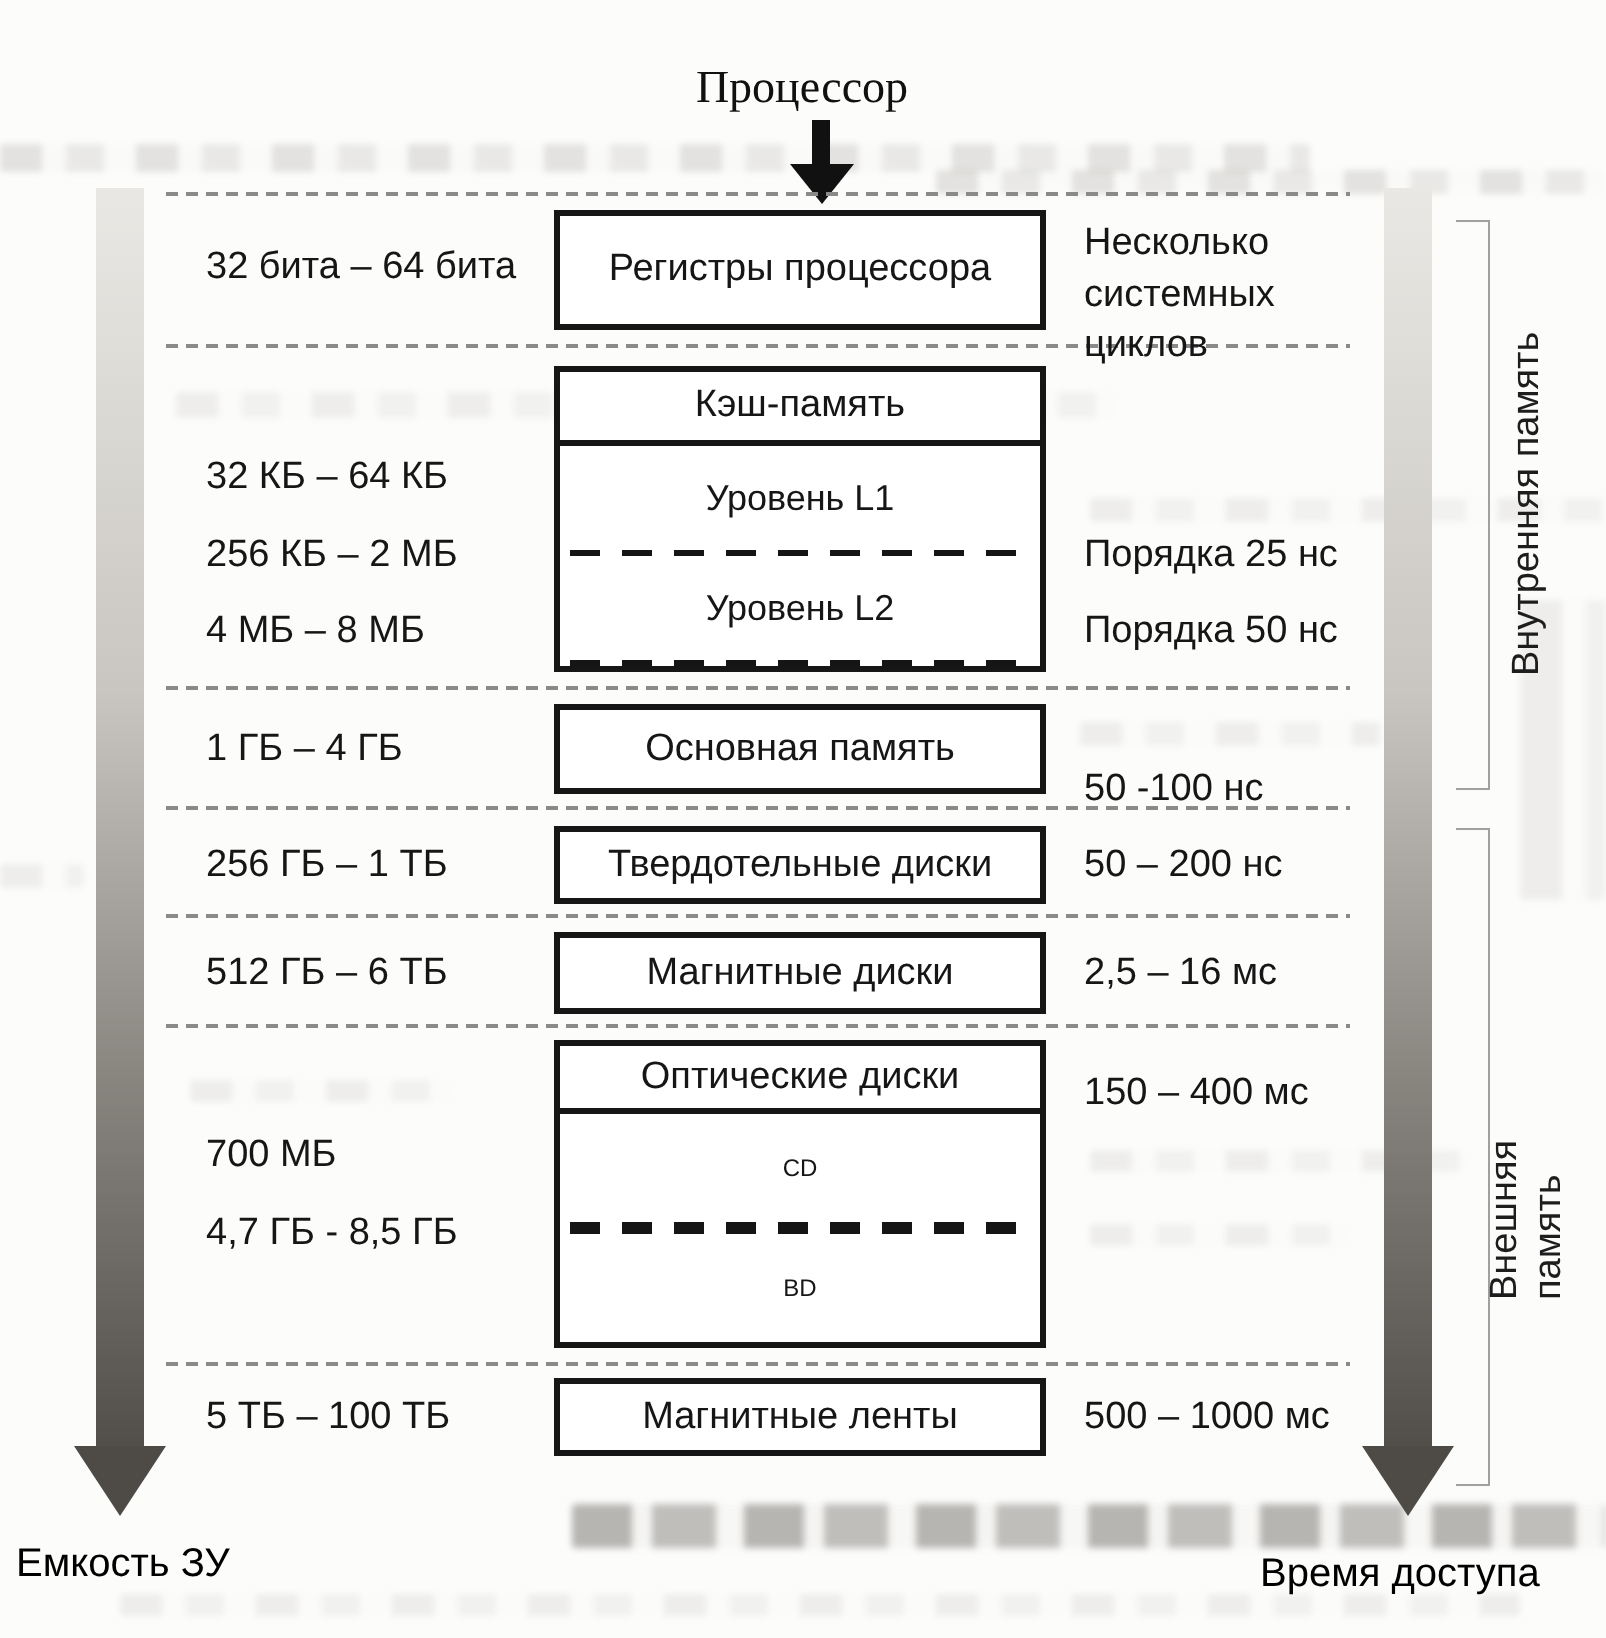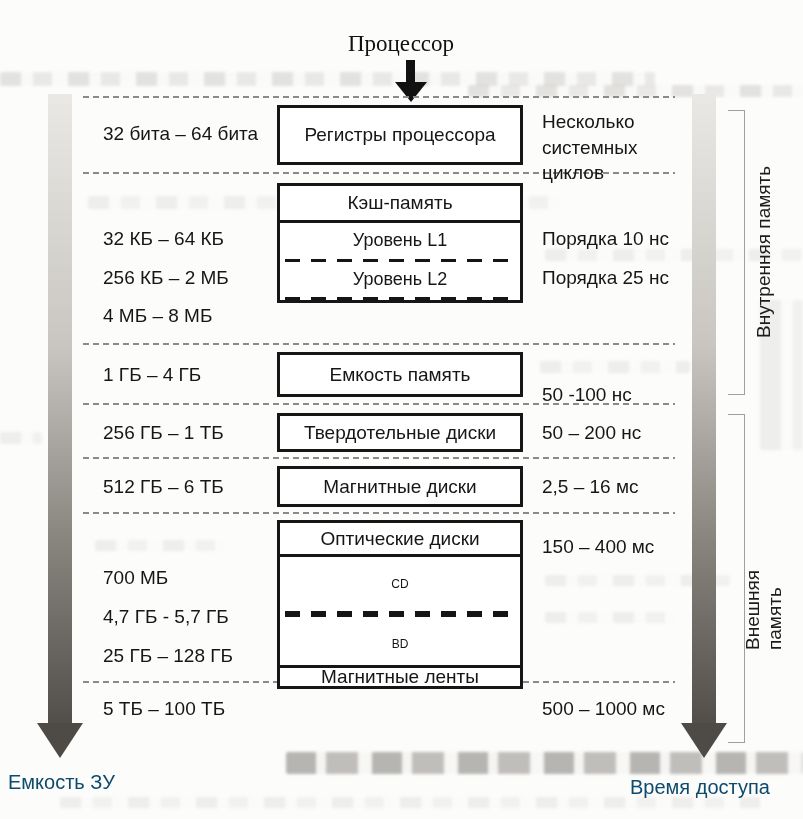--- a/index.html
+++ b/index.html
@@ -76,21 +76,21 @@
   
   .brk-v { width:1px; background:#a0a0a0; left:744px; }
   .brk-t { height:1px; width:17px; background:#a0a0a0; left:728px; }
   .vlabel {
     left:751px; width:26px; font-size:19px; color:#1d1d1d;
     writing-mode:vertical-rl; transform:rotate(180deg);
     display:flex; align-items:center; justify-content:center;
   }
 
   
-  .axis-label { font-size:20px; color:#0c4a6e; white-space:nowrap; }
+  .axis-label { font-size:20px; color:#000000; white-space:nowrap; }
 
   
   .smudge {
     filter:blur(1.6px); opacity:.45; border-radius:2px;
     background:repeating-linear-gradient(90deg,
       rgba(150,147,140,.55) 0 21px, rgba(210,208,202,.15) 21px 33px,
       rgba(160,157,150,.45) 33px 52px, rgba(220,218,212,.12) 52px 68px);
   }
   .smudge.bold { opacity:.7; filter:blur(1.8px);
     background:repeating-linear-gradient(90deg,
@@ -135,56 +135,55 @@
   <div class="abs sep" style="top:512px"></div>
   <div class="abs sep" style="top:681px"></div>
 
   <div class="abs cap" style="top:123px">32 бита – 64 бита</div>
   <div class="abs time wrap" style="top:109px">Несколько системных циклов</div>
   <div class="abs box" style="top:105px;height:60px">Регистры процессора</div>
 
   <div class="abs cap" style="top:228px">32 КБ – 64 КБ</div>
   <div class="abs cap" style="top:267px">256 КБ – 2 МБ</div>
   <div class="abs cap" style="top:305px">4 МБ – 8 МБ</div>
-  <div class="abs group" style="top:183px;height:120px">
+  <div class="abs group" style="top:183px;height:153px">
     <div class="group-header" style="height:37px">Кэш-память</div>
     <div class="group-row">Уровень L1</div>
     <div class="idash"></div>
     <div class="group-row">Уровень L2</div>
     <div class="idash"></div>
   </div>
-  <div class="abs time" style="top:228px">Порядка 10 нс</div>
   <div class="abs time" style="top:267px">Порядка 25 нс</div>
+  <div class="abs time" style="top:305px">Порядка 50 нс</div>
 
   <div class="abs cap" style="top:364px">1 ГБ – 4 ГБ</div>
-  <div class="abs box" style="top:352px;height:45px">Емкость память</div>
+  <div class="abs box" style="top:352px;height:45px">Основная память</div>
   <div class="abs time" style="top:384px">50 -100 нс</div>
 
   <div class="abs cap" style="top:422px">256 ГБ – 1 ТБ</div>
   <div class="abs box" style="top:413px;height:39px">Твердотельные диски</div>
   <div class="abs time" style="top:422px">50 – 200 нс</div>
 
   <div class="abs cap" style="top:476px">512 ГБ – 6 ТБ</div>
   <div class="abs box" style="top:466px;height:41px">Магнитные диски</div>
   <div class="abs time" style="top:476px">2,5 – 16 мс</div>
 
   <div class="abs cap" style="top:567px">700 МБ</div>
-  <div class="abs cap" style="top:606px">4,7 ГБ - 5,7 ГБ</div>
-  <div class="abs cap" style="top:645px">25 ГБ – 128 ГБ</div>
+  <div class="abs cap" style="top:606px">4,7 ГБ - 8,5 ГБ</div>
   <div class="abs group" style="top:520px;height:154px">
     <div class="group-header" style="height:34px">Оптические диски</div>
     <div class="group-row small">CD</div>
     <div class="idash"></div>
     <div class="idash"></div>
     <div class="group-row small">BD</div>
   </div>
   <div class="abs time" style="top:536px">150 – 400 мс</div>
 
   <div class="abs cap" style="top:698px">5 ТБ – 100 ТБ</div>
-  <div class="abs box" style="top:665px;height:24px">Магнитные ленты</div>
+  <div class="abs box" style="top:689px;height:39px">Магнитные ленты</div>
   <div class="abs time" style="top:698px">500 – 1000 мс</div>
 
   <div class="abs brk-t" style="top:110px"></div>
   <div class="abs brk-v" style="top:110px;height:284px"></div>
   <div class="abs brk-t" style="top:394px"></div>
   <div class="abs vlabel" style="top:162px;height:180px">Внутренняя память</div>
 
   <div class="abs brk-t" style="top:414px"></div>
   <div class="abs brk-v" style="top:414px;height:328px"></div>
   <div class="abs brk-t" style="top:742px"></div>

